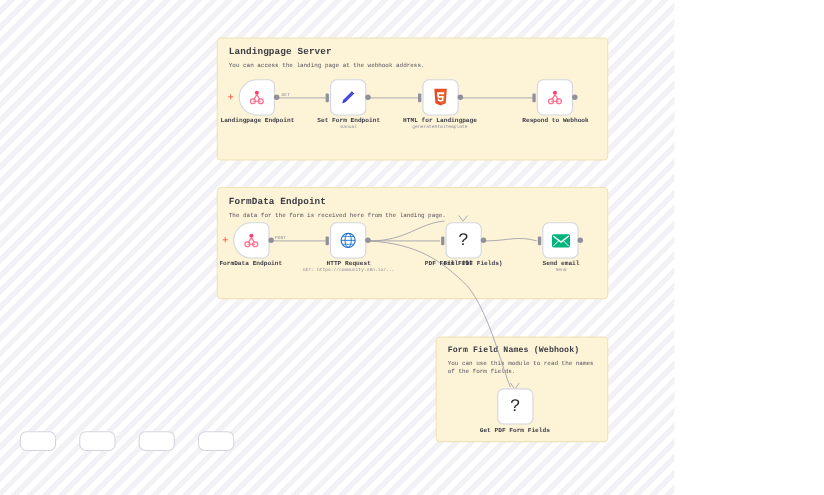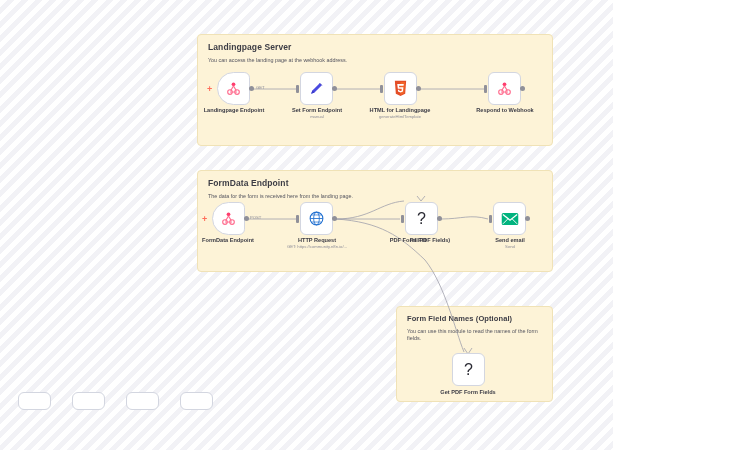--- a/index.html
+++ b/index.html
@@ -12,20 +12,21 @@
   #canvas {
     position: relative;
     width: 613px; height: 450px;
     background-color: #f7f7f9;
     background-image: repeating-linear-gradient(
       135deg,
       #ffffff 0px, #ffffff 5px,
       #f2f2f6 5px, #f2f2f6 10px
     );
     overflow: hidden;
+    font-family: Liberation Mono, monospace;
   }
   .sticky {
     position: absolute;
     background: #fdf3d7;
     border: 1px solid #f0e2b6;
     border-radius: 4px;
     padding: 8px 10px;
   }
   .sticky-title {
     font-size: 8.5px;
@@ -151,21 +152,21 @@
     <p class="sticky-title">Landingpage Server</p>
     <p class="sticky-sub">You can access the landing page at the webhook address.</p>
   </div>
 
   <div class="sticky" style="left:197px; top:170px; width:356px; height:102px;">
     <p class="sticky-title">FormData Endpoint</p>
     <p class="sticky-sub">The data for the form is received here from the landing page.</p>
   </div>
 
   <div class="sticky" style="left:396px; top:306px; width:157px; height:96px;">
-    <p class="sticky-title" style="font-size:7.5px;">Form Field Names (Optional)</p>
+    <p class="sticky-title" style="font-size:7.5px;">Form Field Names (Webhook)</p>
     <p class="sticky-sub">You can use this module to read the names of the form fields.</p>
   </div>
 
   <div class="plus" style="left:207px; top:85px;">+</div>
 
   <div class="node trigger" style="left:217px; top:72px;">
     <svg width="17" height="17" viewBox="0 0 24 24">
       <circle cx="7" cy="17" r="3.2" fill="none" stroke="#ff6d8f" stroke-width="1.6"></circle>
       <circle cx="17" cy="17" r="3.2" fill="none" stroke="#ff6d8f" stroke-width="1.6"></circle>
       <circle cx="12" cy="6" r="2.6" fill="#ff3d6e"></circle>

